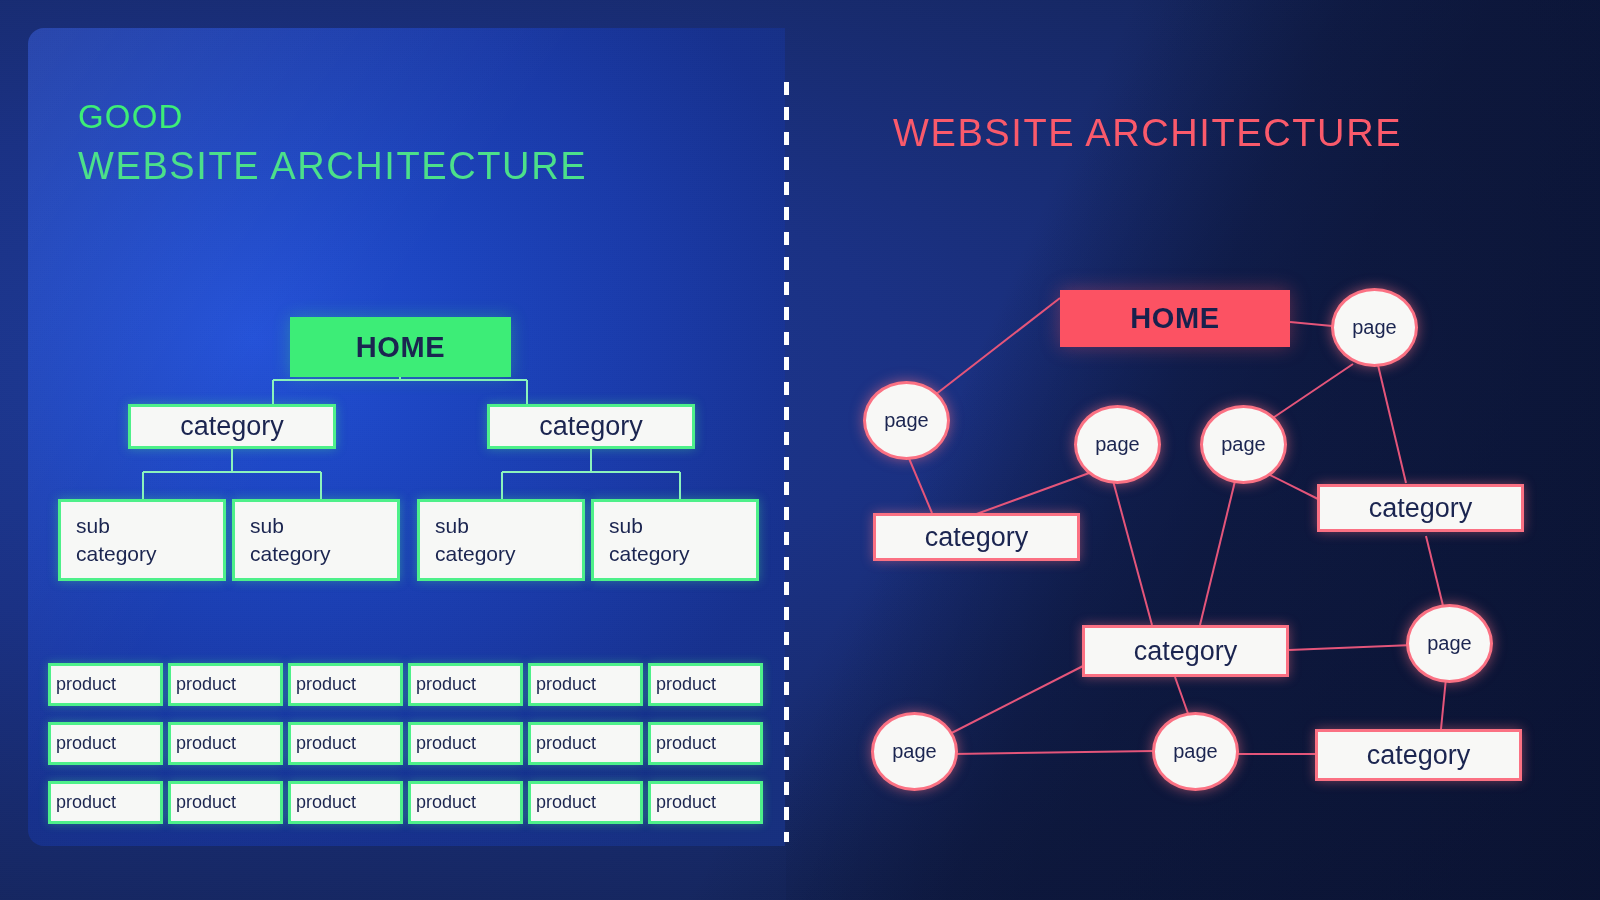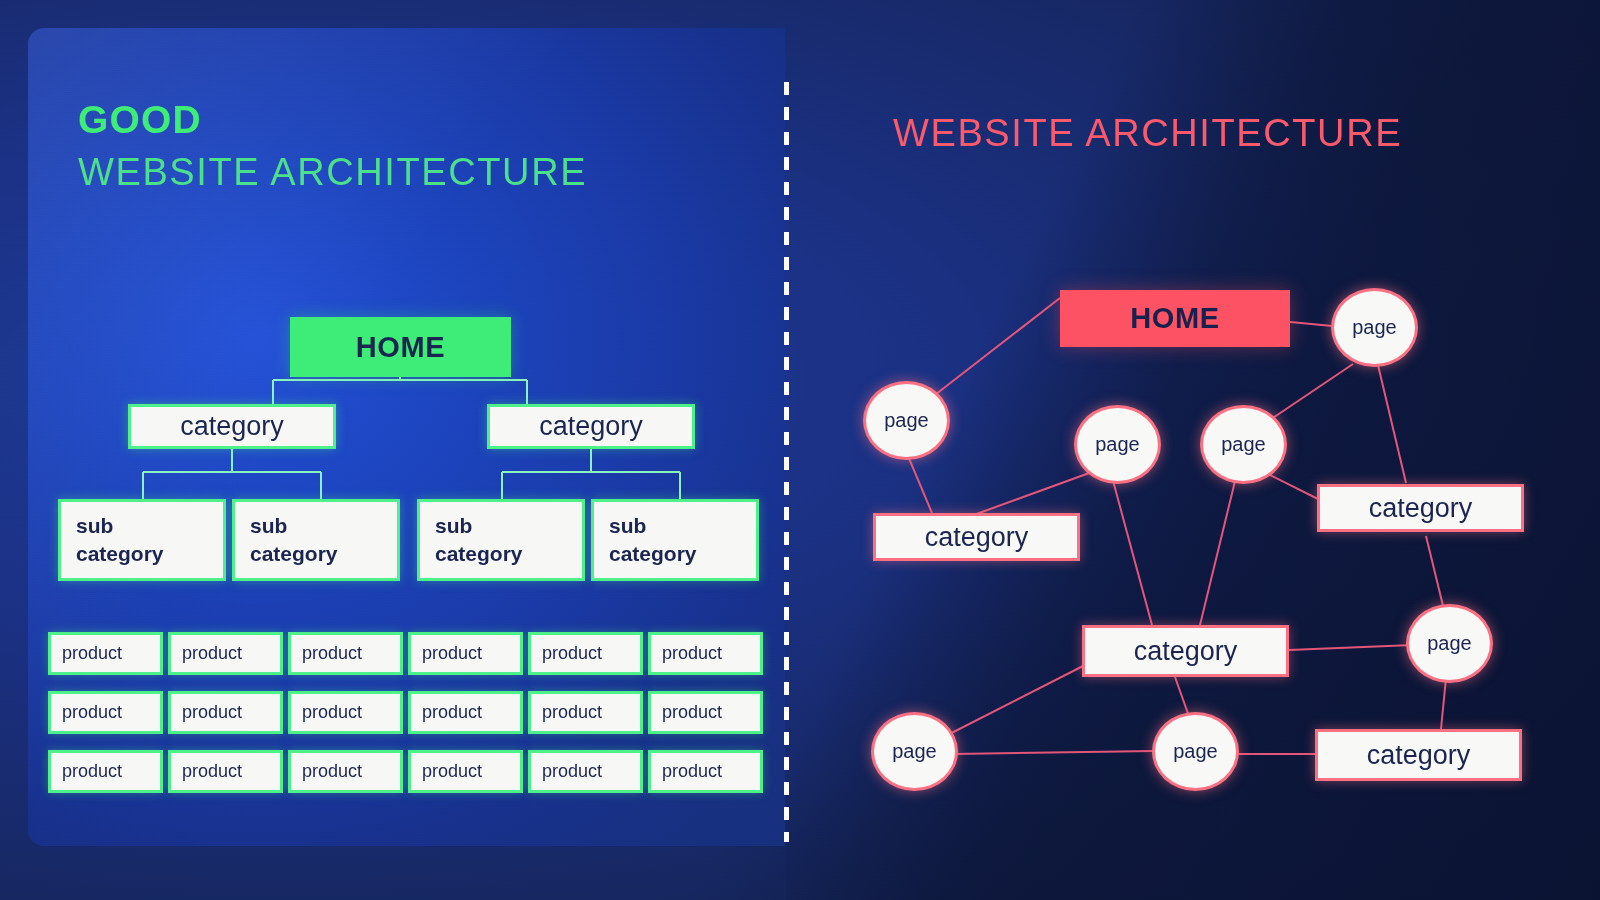--- a/index.html
+++ b/index.html
@@ -83,22 +83,22 @@
     background: repeating-linear-gradient(
       180deg,
       #ffffff 0px, #ffffff 13px,
       rgba(255,255,255,0) 13px, rgba(255,255,255,0) 25px
     );
   }
 
   
   .heading-block { position: absolute; }
   .h-big {
-    font-size: 39px;
-    font-weight: 700;
+    font-size: 33px;
+    font-weight: 400;
     letter-spacing: 1.2px;
     line-height: 1;
     margin: 0;
   }
   .h-sub {
     font-size: 38px;
     font-weight: 400;
     letter-spacing: 1.6px;
     line-height: 1;
     margin: 14px 0 0 0;
@@ -136,31 +136,32 @@
     justify-content: center;
     font-size: 27px;
     font-weight: 400;
     box-shadow: 0 0 10px rgba(78,240,138,.35);
   }
   .node-sub {
     border: 3px solid #4ef08a;
     justify-content: flex-start;
     padding-left: 15px;
     font-size: 21px;
-    font-weight: 700;
+    font-weight: 400;
     line-height: 1.32;
     box-shadow: 0 0 10px rgba(78,240,138,.35);
   }
   .node-product {
     border: 3px solid #4ef08a;
     justify-content: flex-start;
-    padding-left: 11px;
+    padding-left: 5px;
     font-size: 18px;
     font-weight: 400;
     box-shadow: 0 0 9px rgba(78,240,138,.32);
+    margin-top: 31px;
   }
 
   
   #bad-net { position: absolute; left: 786px; top: 0; width: 814px; height: 900px; }
   #bad-lines { position: absolute; left: 0; top: 0; }
 
   .bnode {
     position: absolute;
     box-sizing: border-box;
     background: #f8f8f6;

